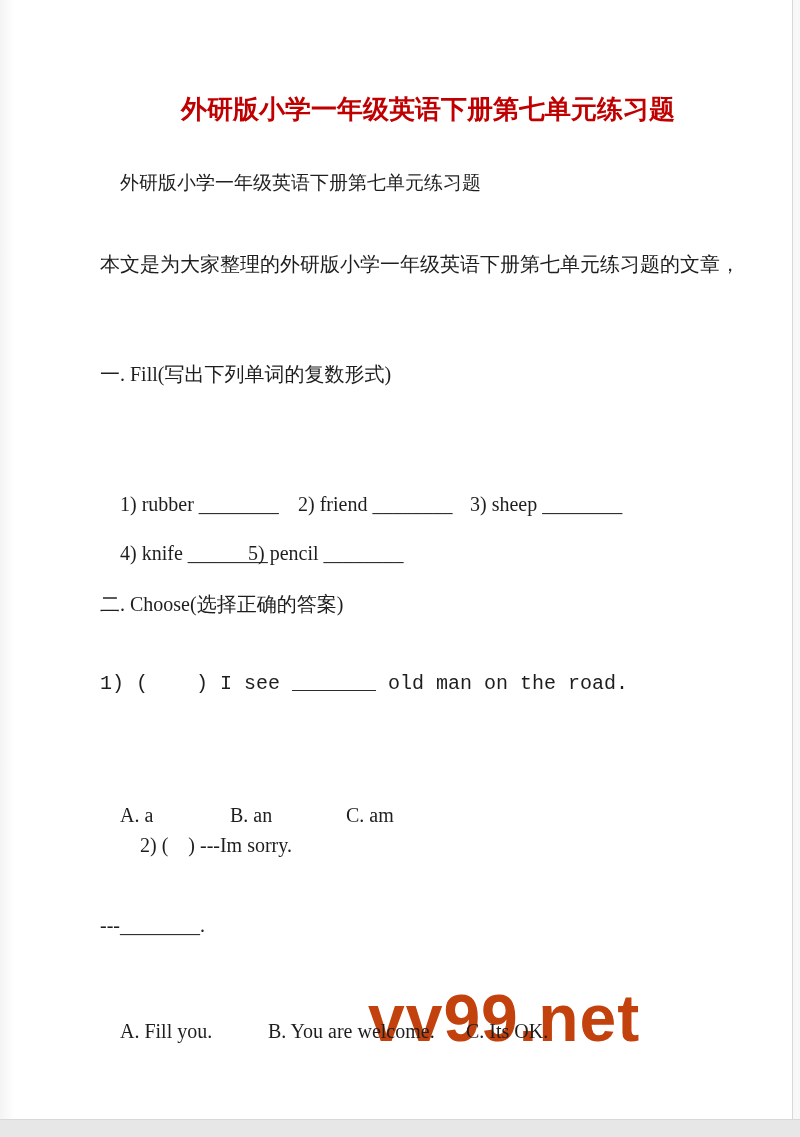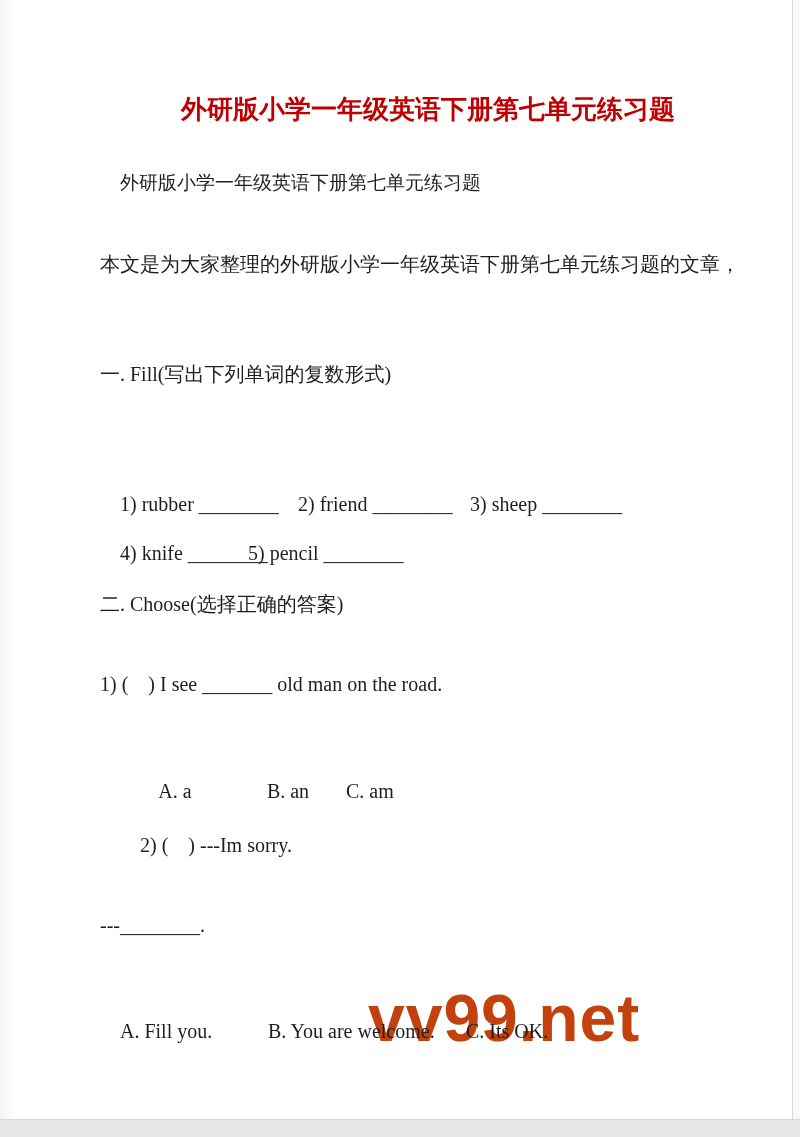--- a/index.html
+++ b/index.html
@@ -47,22 +47,22 @@
     color: #c00000;
     white-space: pre;
   }
   .subtitle { left: 120px; top: 170px; font-size: 19px; }
   .intro1   { left: 100px; top: 251px; }
   .intro2   { left: 76px;  top: 291px; }
   .s1-head  { left: 100px; top: 361px; }
   .s1-row1  { left: 100px; top: 465px; }
   .s1-row2  { left: 100px; top: 514px; }
   .s2-head  { left: 100px; top: 591px; }
-  .q1       { left: 100px; top: 671px; }
-  .opts1    { left: 100px; top: 752px; text-align: center; }
+  .q1       { left: 100px; top: 671px; font-family: Liberation Mono, monospace; }
+  .opts1    { left: 100px; top: 776px; }
   .q2       { left: 100px; top: 832px; margin-left: 40px; }
   .q2-blank { left: 100px; top: 912px; }
   .opts2    { left: 100px; top: 992px; }
 
   .col { display: inline-block; white-space: pre; vertical-align: top; }
   .s1-row1 .c1 { width: 178px; }
   .s1-row1 .c2 { width: 172px; }
   .s1-row2 .c1 { width: 128px; }
   .opts1 .c1 { width: 110px; }
   .opts1 .c2 { width: 116px; }

